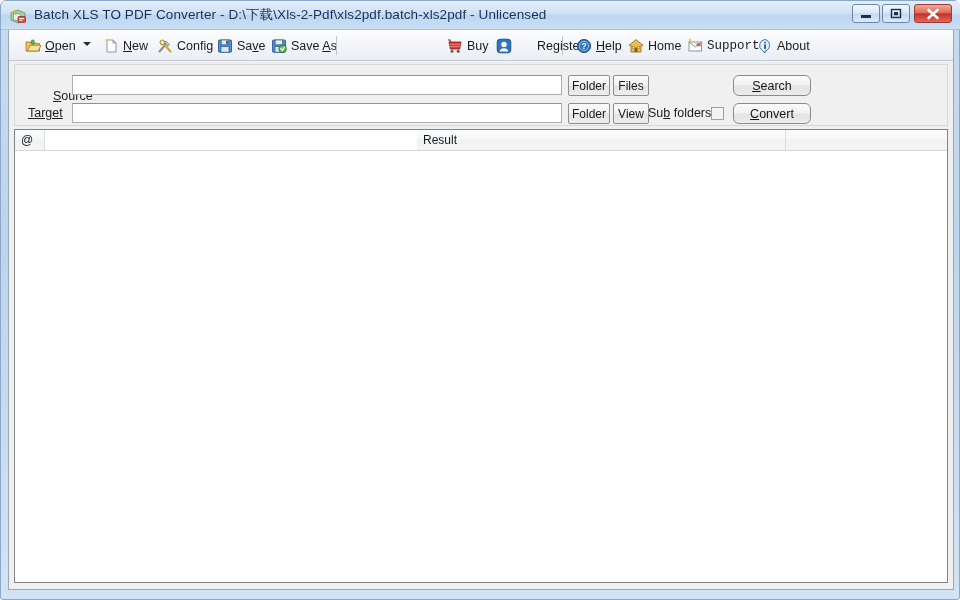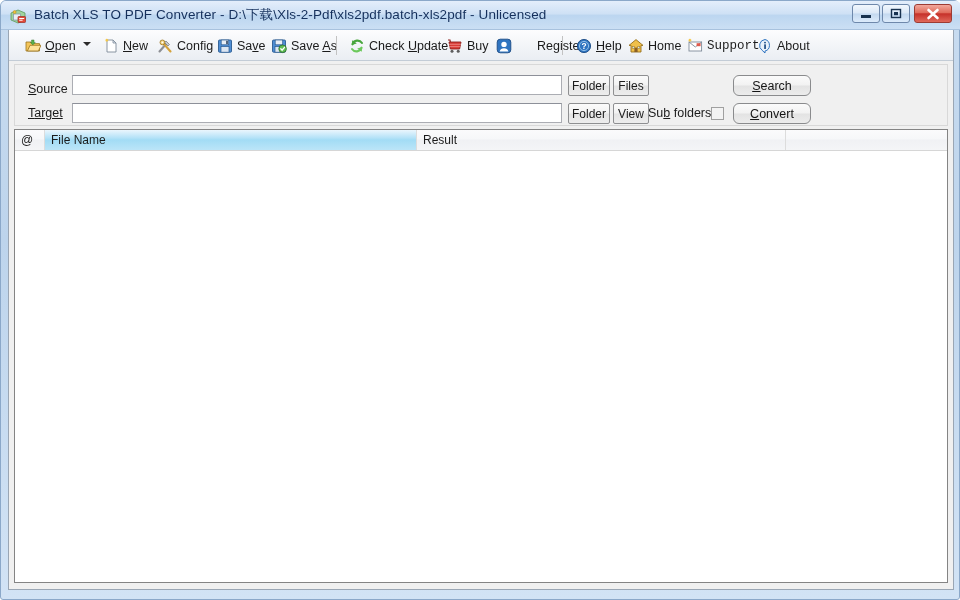--- a/index.html
+++ b/index.html
@@ -347,31 +347,20 @@
             <rect x="4" y="8.6" width="8" height="5.6" fill="#dce6f2" stroke="#2b5b91" stroke-width="0.7"></rect>
             <circle cx="11.6" cy="10.8" r="3.8" fill="#5fbe52" stroke="#2f6c29" stroke-width="0.8"></circle>
             <path d="M9.8 10.8 L11.1 12.2 L13.5 9.3" stroke="#ffffff" stroke-width="1.3" fill="none" stroke-linecap="round"></path>
           </svg>
         </span>
         <span>Save <u>A</u>s</span>
       </div>
 
       <div class="tbsep" style="left:327px;"></div>
 
-      <div class="tbitem" style="left:336px;">
-        <span class="tbicon">
-          <svg width="16" height="16" viewBox="0 0 16 16">
-            <path d="M13 5 A5.4 5.4 0 0 0 3.4 6.3" stroke="#49a63e" stroke-width="2.1" fill="none" stroke-linecap="round"></path>
-            <path d="M3 2.2 L3.4 6.8 L7.8 5.6 Z" fill="#49a63e"></path>
-            <path d="M3 11 A5.4 5.4 0 0 0 12.6 9.7" stroke="#6cc95c" stroke-width="2.1" fill="none" stroke-linecap="round"></path>
-            <path d="M13 13.8 L12.6 9.2 L8.2 10.4 Z" fill="#6cc95c"></path>
-          </svg>
-        </span>
-        <span>Check <u>U</u>pdate</span>
-      </div>
 
       <div class="tbitem" style="left:434px;text-align:right;">
         <span class="tbicon">
           <svg width="16" height="16" viewBox="0 0 16 16">
             <path d="M2 4 L14 4 L12.6 11 L3.4 11 Z" fill="#d93b36" stroke="#8d201c" stroke-width="0.9"></path>
             <path d="M2 6.3 L14 6.3 M2 8.6 L13.4 8.6" stroke="#f0918c" stroke-width="0.8"></path>
             <circle cx="5" cy="13.2" r="1.5" fill="#5d5d5d"></circle>
             <circle cx="11.2" cy="13.2" r="1.5" fill="#5d5d5d"></circle>
             <path d="M1 2 L3 2 L3.4 4" stroke="#8d201c" stroke-width="1.1" fill="none"></path>
           </svg>
@@ -434,21 +423,21 @@
             <circle cx="8" cy="4.6" r="0.95" fill="#1b4b84"></circle>
             <rect x="7.2" y="6.3" width="1.7" height="4.6" rx="0.5" fill="#1b4b84"></rect>
           </svg>
         </span>
         <span>About</span>
       </div>
     </div>
 
     <div id="io-panel">
 
-      <div class="io-label" style="top:17px;"><u>S</u>ource</div>
+      <div class="io-label" style="top:24px;margin-left:25px;"><u>S</u>ource</div>
       <input class="io-input" style="top: 10px;" type="text" value="">
       <div class="sm-btn" style="left:553px; top:10px; width:42px;">Folder</div>
       <div class="sm-btn" style="left:598px; top:10px; width:36px;">Files</div>
 
       <div id="subfolders-label">Su<u>b</u> folders</div>
       <div id="subfolders-box"></div>
 
       <div class="big-btn" style="left:718px; top:10px;">
           <span><u>S</u>earch</span>
         </div>
@@ -459,21 +448,20 @@
       <div class="sm-btn" style="left:598px; top:38px; width:36px;">View</div>
 
       <div class="big-btn" style="left:718px; top:38px;">
           <span><u>C</u>onvert</span>
         </div>
     </div>
 
     <div id="listview">
       <div id="list-header">
         <div class="col-head" style="left:0; width:30px;">@</div>
-        <div class="col-head hot" style="left:30px; width:372px;">File Name</div>
         <div class="col-head" style="left:402px; width:369px;">Result</div>
         <div class="col-head" style="left:771px; width:161px; border-right:none;"></div>
       </div>
       <div id="list-body"></div>
     </div>
 
     <div id="bottom-strip"></div>
   </div>
 </div>
 

